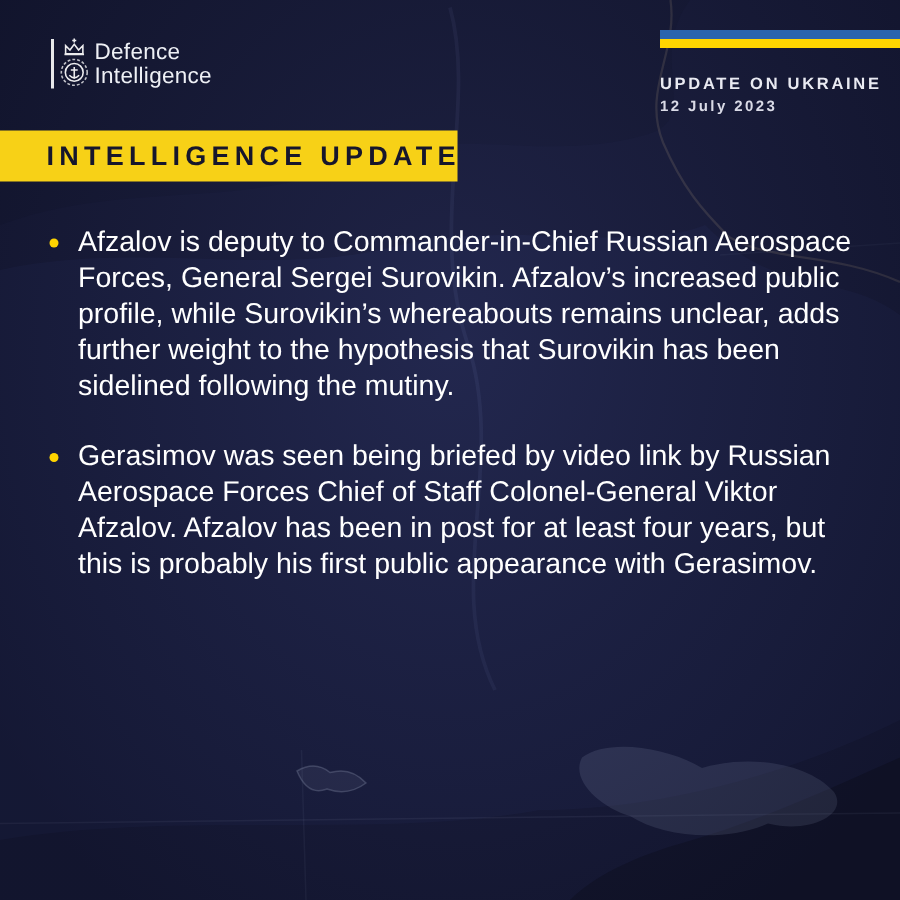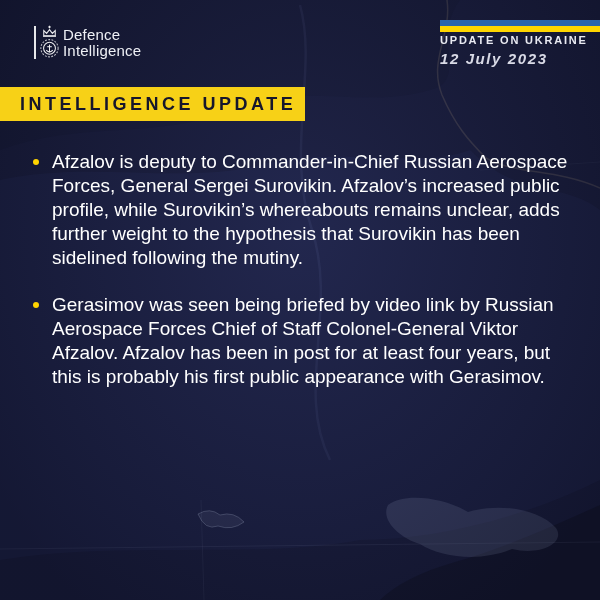--- a/index.html
+++ b/index.html
@@ -19,34 +19,34 @@
   .logo-bar{width:2px;height:33px;background:rgba(255,255,255,0.9);}
   .crest{width:23px;height:35px;display:block;}
   .logo-text{color:#eef0f5;font-size:15px;line-height:16px;letter-spacing:0.2px;}
 
   
   .header-right{position:absolute;top:20px;left:440px;width:160px;}
   .flag-bar{width:160px;}
   .flag-blue{height:6px;background:var(--flag_blue,#2a64ae);}
   .flag-yellow{height:6px;background:var(--flag_yellow,#ffd500);}
   .update-label{
-    margin-top:2px;color:#e9eaf2;font-size:11px;font-weight:bold;
+    margin-top:18px;color:#e9eaf2;font-size:11px;font-weight:bold;
     letter-spacing:1.8px;white-space:nowrap;
   }
   .update-date{
-    margin-top:4px;color:#d9dae6;font-size:15px;font-weight:bold;
-    font-style:italic;letter-spacing:1.6px;white-space:nowrap;
+    margin-top:4px;color:#d9dae6;font-size:10px;font-weight:bold;
+    letter-spacing:1.6px;white-space:nowrap;
   }
 
   
   .banner{
     position:absolute;top:87px;left:0;width:305px;height:34px;
     background:var(--banner_bg,#f7d117);color:var(--banner_text,#16162c);
     font-weight:bold;font-size:18px;letter-spacing:3.5px;line-height:34px;
-    padding-left:20px;box-sizing:border-box;white-space:nowrap;
+    padding-left:31px;box-sizing:border-box;white-space:nowrap;
   }
 
   
   .bullets{
     position:absolute;top:150px;left:33px;width:540px;
     margin:0;padding:0;list-style:none;
   }
   .bullets li{
     position:relative;padding-left:19px;margin-bottom:23px;
     color:var(--body_text,#ffffff);font-size:19px;line-height:24px;

